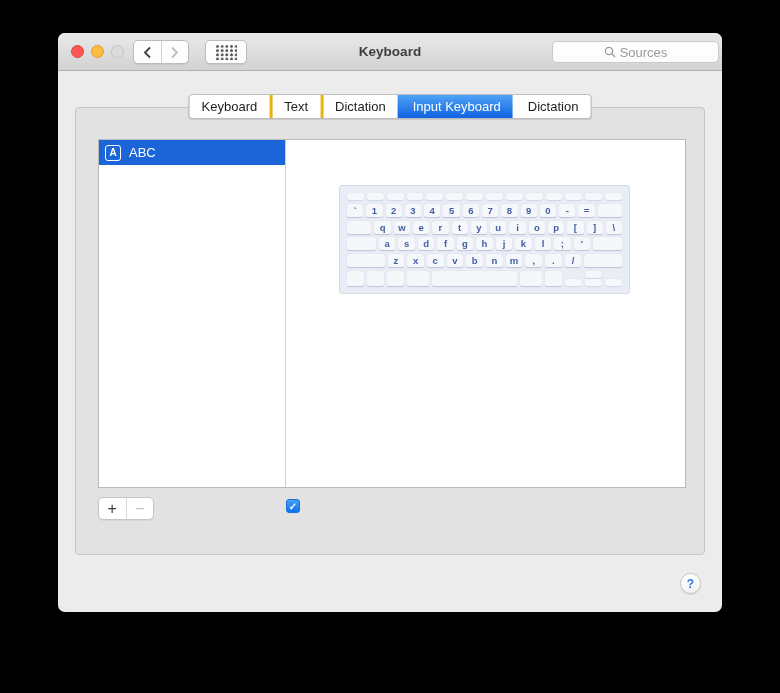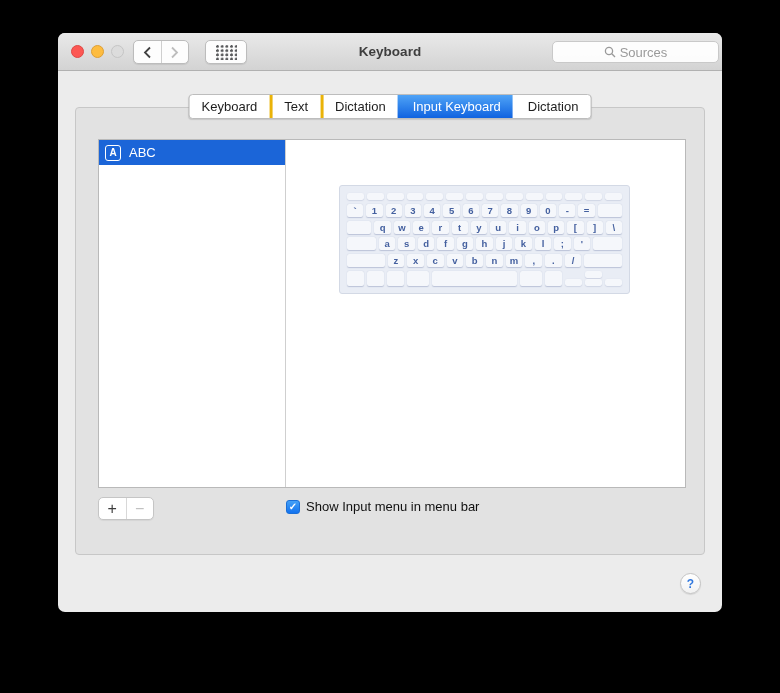--- a/index.html
+++ b/index.html
@@ -254,19 +254,18 @@
 
     <div class="plusminus">
       <div class="cell">+</div>
       <div class="cell disabled">−</div>
     </div>
 
     <div class="cbrow">
       <div class="cbbox">
         <span>✓</span>
       </div>
-      <label>Show Input menu in menu bar</label>
     </div>
   </div>
 
   <div class="help-btn">?</div>
 
 </div>
 
 </body></html>

